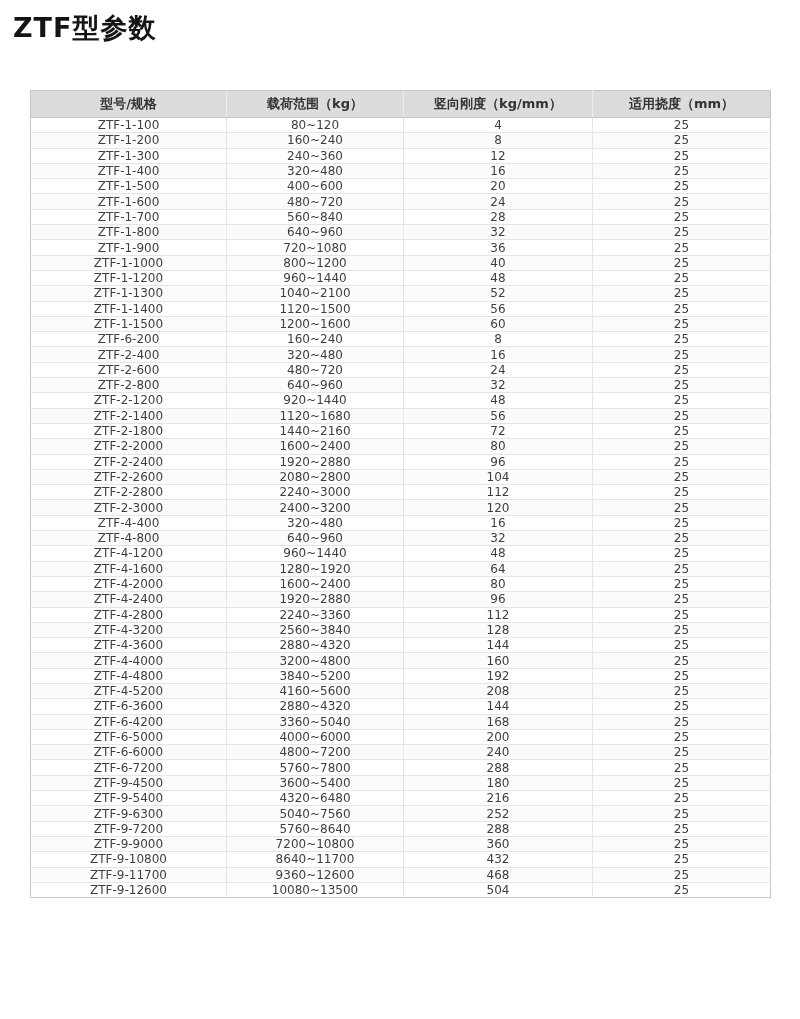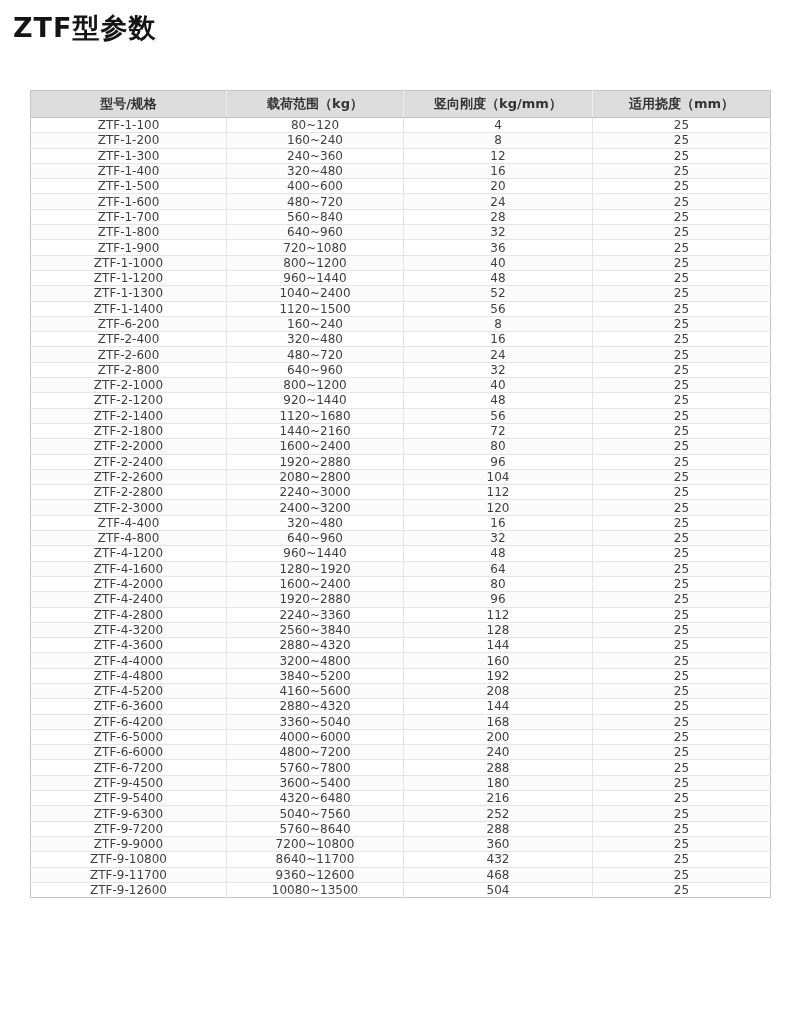--- a/index.html
+++ b/index.html
@@ -152,31 +152,37 @@
           <td>25</td>
         </tr>
         <tr>
           <td>ZTF-1-1200</td>
           <td>960~1440</td>
           <td>48</td>
           <td>25</td>
         </tr>
         <tr>
           <td>ZTF-1-1300</td>
-          <td>1040~2400</td>
+          <td>1040~2100</td>
           <td>52</td>
           <td>25</td>
         </tr>
         <tr>
           <td>ZTF-1-1400</td>
           <td>1120~1500</td>
           <td>56</td>
           <td>25</td>
         </tr>
         <tr>
+          <td>ZTF-1-1500</td>
+          <td>1200~1600</td>
+          <td>60</td>
+          <td>25</td>
+        </tr>
+        <tr>
           <td>ZTF-6-200</td>
           <td>160~240</td>
           <td>8</td>
           <td>25</td>
         </tr>
         <tr>
           <td>ZTF-2-400</td>
           <td>320~480</td>
           <td>16</td>
           <td>25</td>
@@ -184,26 +190,20 @@
         <tr>
           <td>ZTF-2-600</td>
           <td>480~720</td>
           <td>24</td>
           <td>25</td>
         </tr>
         <tr>
           <td>ZTF-2-800</td>
           <td>640~960</td>
           <td>32</td>
-          <td>25</td>
-        </tr>
-        <tr>
-          <td>ZTF-2-1000</td>
-          <td>800~1200</td>
-          <td>40</td>
           <td>25</td>
         </tr>
         <tr>
           <td>ZTF-2-1200</td>
           <td>920~1440</td>
           <td>48</td>
           <td>25</td>
         </tr>
         <tr>
           <td>ZTF-2-1400</td>

